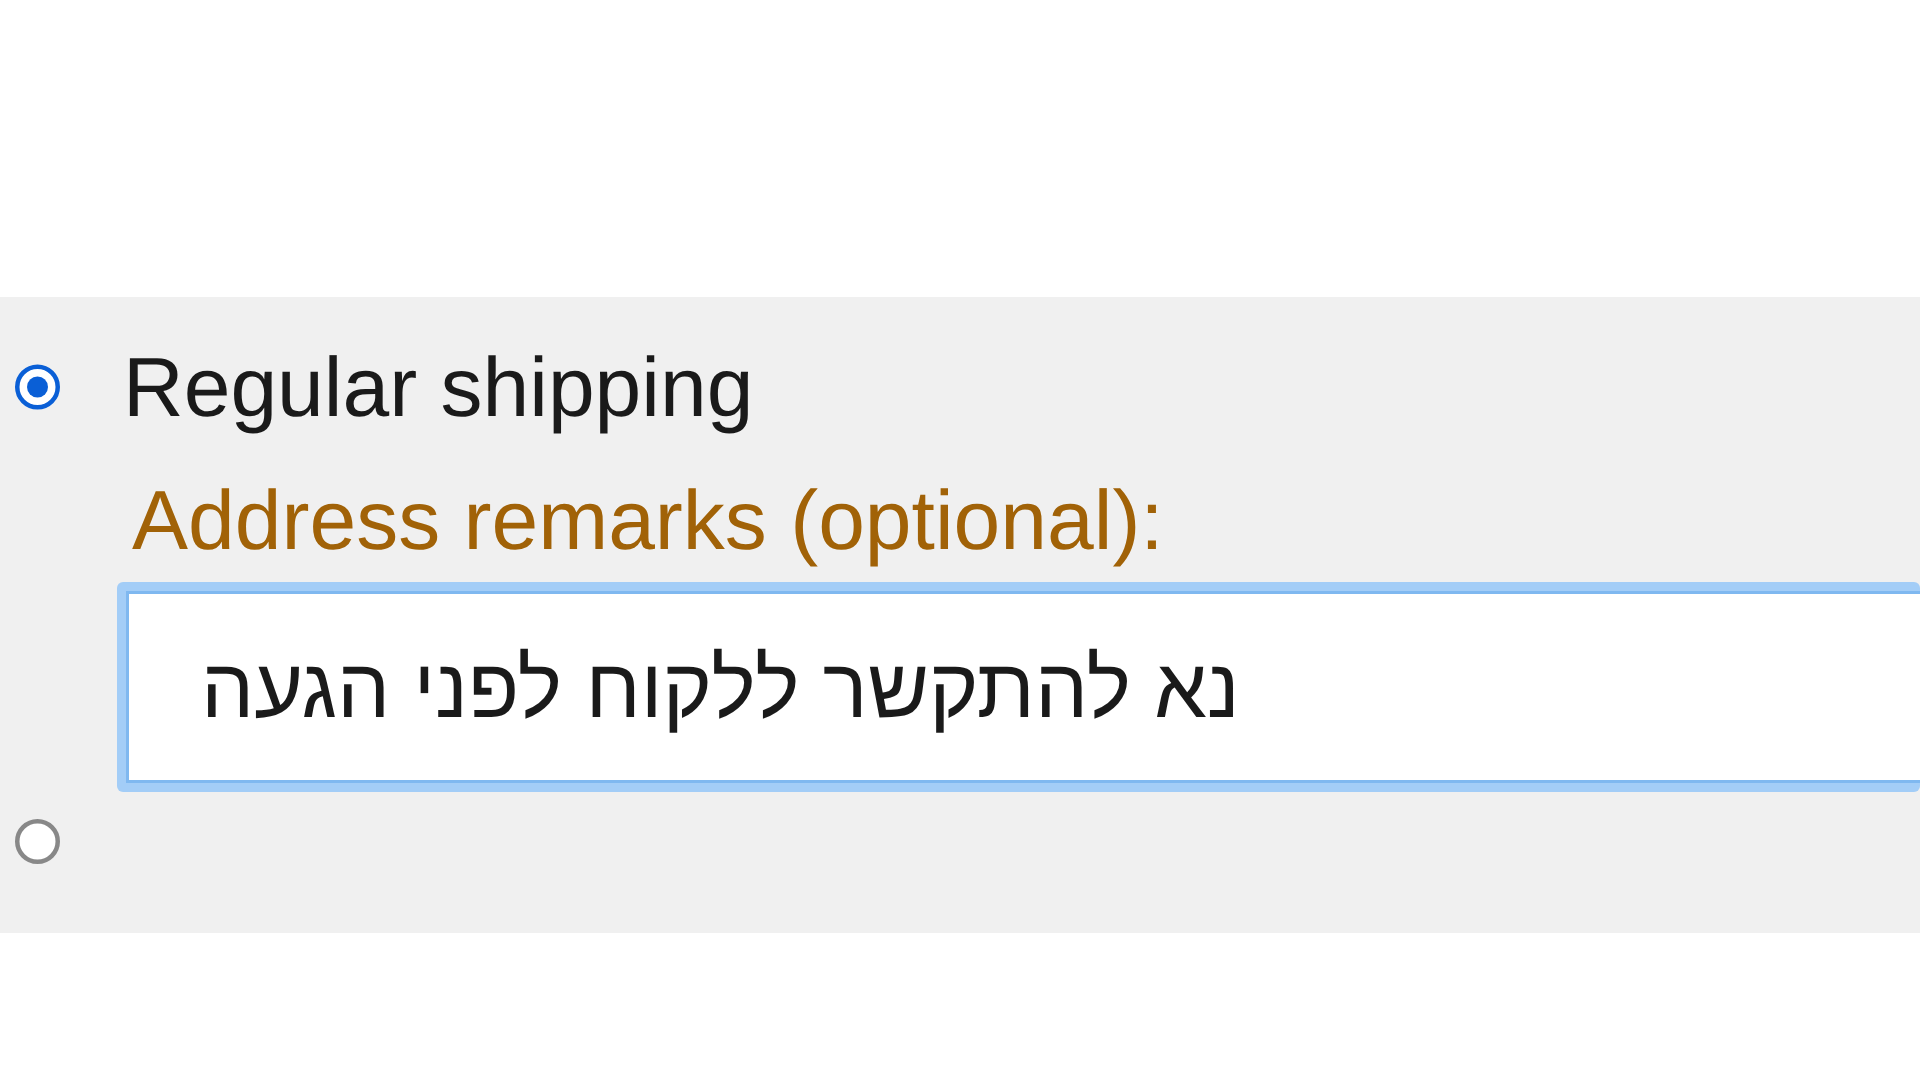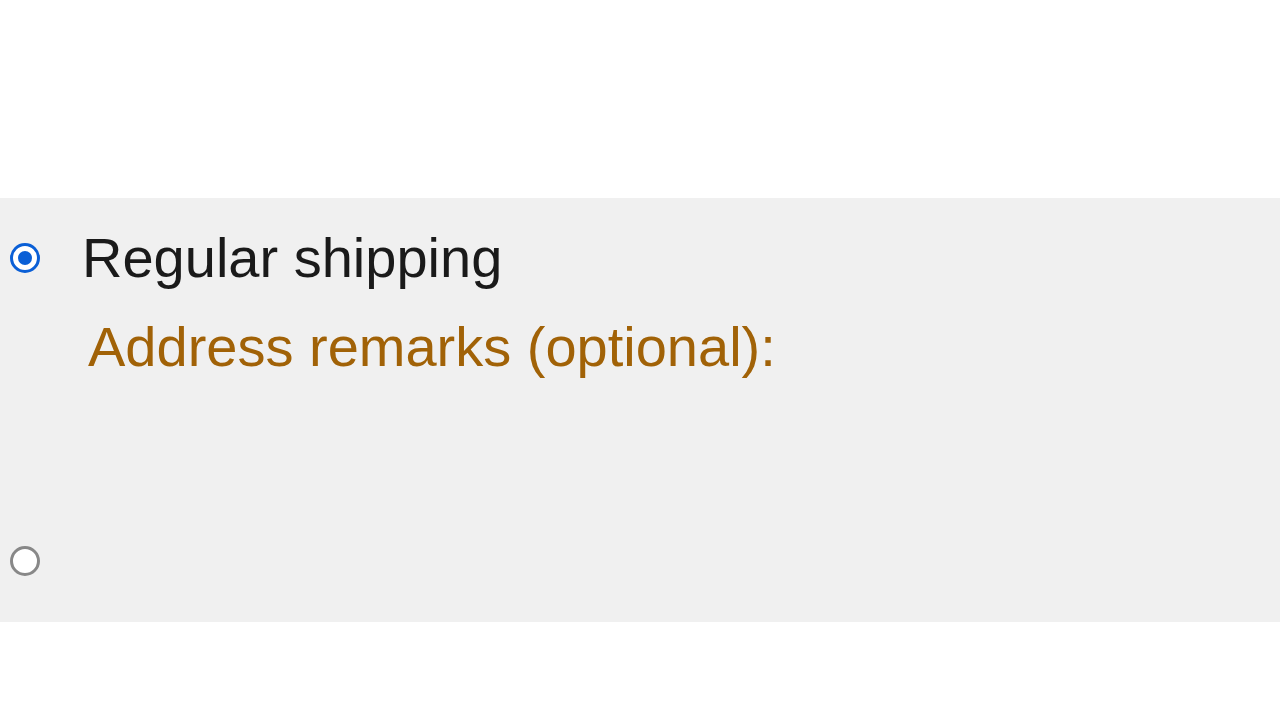--- a/index.html
+++ b/index.html
@@ -101,16 +101,19 @@
 
   <div class="radio-row">
     <div class="radio-outer">
       <div class="radio-inner"></div>
     </div>
     <div class="radio-label">Regular shipping</div>
   </div>
 
   <div class="remarks-label">Address remarks (optional):</div>
 
+  <div class="input-container">
+    <input type="text" class="text-input" dir="auto" value="נא להתקשר ללקוח לפני הגעה" style="">
+  </div>
 
   <div class="radio-outer-second"></div>
 
 </div>
 
 </body></html>

